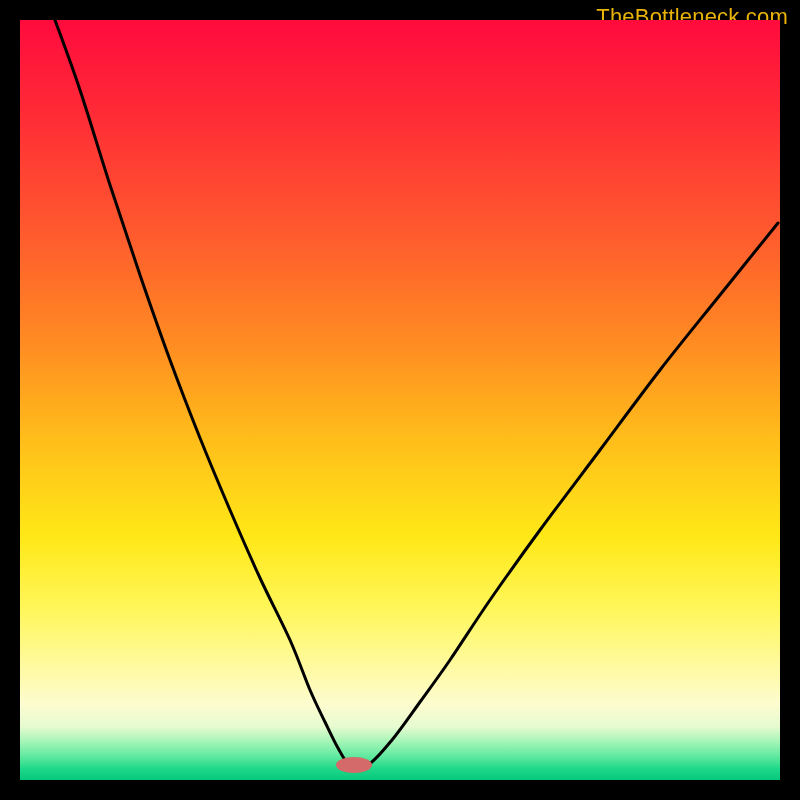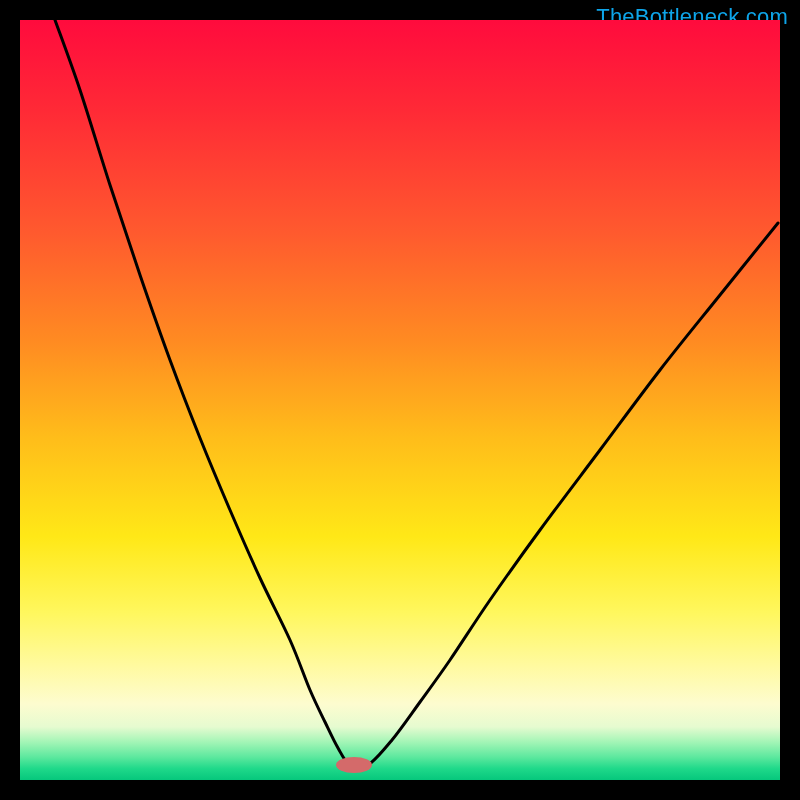--- a/index.html
+++ b/index.html
@@ -51,21 +51,21 @@
   .curve-svg {
     position: absolute;
     left: 0; top: 0;
     width: 100%;
     height: 100%;
   }
   .watermark {
     position: absolute;
     top: 4px;
     right: 12px;
-    color: #0ea5e9;
+    color: #eab308;
     font-size: 22px;
     font-weight: 500;
     letter-spacing: 0.2px;
     user-select: none;
   }
 </style>
 </head>
 <body>
 
 <div class="stage">

